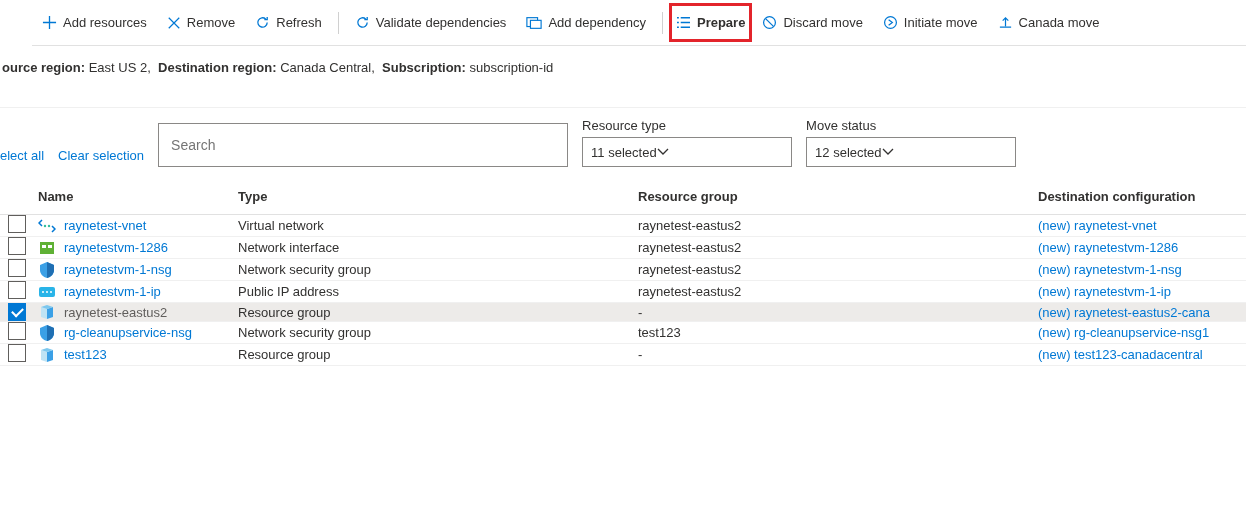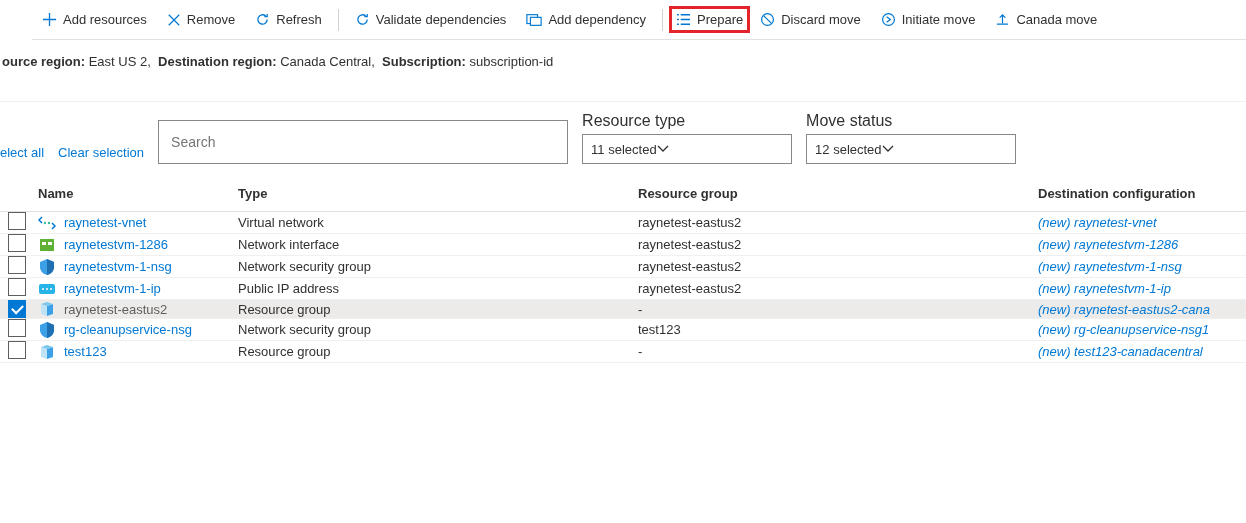--- a/index.html
+++ b/index.html
@@ -31,22 +31,23 @@
   }
   .tb-btn svg { flex: 0 0 auto; }
   .tb-sep {
     width: 1px;
     height: 22px;
     background: #d0d0d0;
     margin: 0 6px;
   }
   .highlight-box {
     border: 3px solid #e3242b;
-    padding: 3px 4px;
+    padding: 9px 4px;
     margin: -3px 0;
+    font-weight: bold;
   }
   .info-line {
     padding: 14px 0 32px 2px;
     font-size: 13px;
     border-bottom: 1px solid #f0f0f0;
   }
   .info-line b { font-weight: 600; }
   .filter-row {
     display: flex;
     align-items: flex-end;
@@ -60,21 +61,21 @@
     padding-bottom: 4px;
   }
   .search-box {
     border: 1px solid #8a8886;
     font-size: 14px;
     padding: 6px 12px;
     width: 410px;
     height: 44px;
   }
   .dd-group { display: flex; flex-direction: column; gap: 4px; }
-  .dd-label { font-size: 16px; color: #323130; }
+  .dd-label { font-size: 13px; color: #323130; }
   .dd {
     border: 1px solid #8a8886;
     height: 30px;
     width: 210px;
     display: flex;
     align-items: center;
     justify-content: flex-start;
     padding: 0 8px;
     font-size: 13px;
     cursor: pointer;
@@ -119,21 +120,21 @@
   .res-icon {
     width: 18px; height: 18px;
     display: inline-flex;
     align-items: center; justify-content: center;
     margin-right: 8px;
     vertical-align: middle;
   }
   .name-cell { display: flex; align-items: center; }
   .name-link { color: #0078d4; cursor: pointer; }
   .name-link.muted { color: #605e5c; }
-  .dest-link { color: #0078d4; cursor: pointer; font-style: italic; }
+  .dest-link { color: #0078d4; cursor: pointer; }
   .col-chk { width: 30px; }
   .col-name { width: 200px; }
   .col-type { width: 400px; }
   .col-rg { width: 400px; }
   .col-dest { }
 </style>
 </head>
 <body>
 
 <div class="toolbar">

